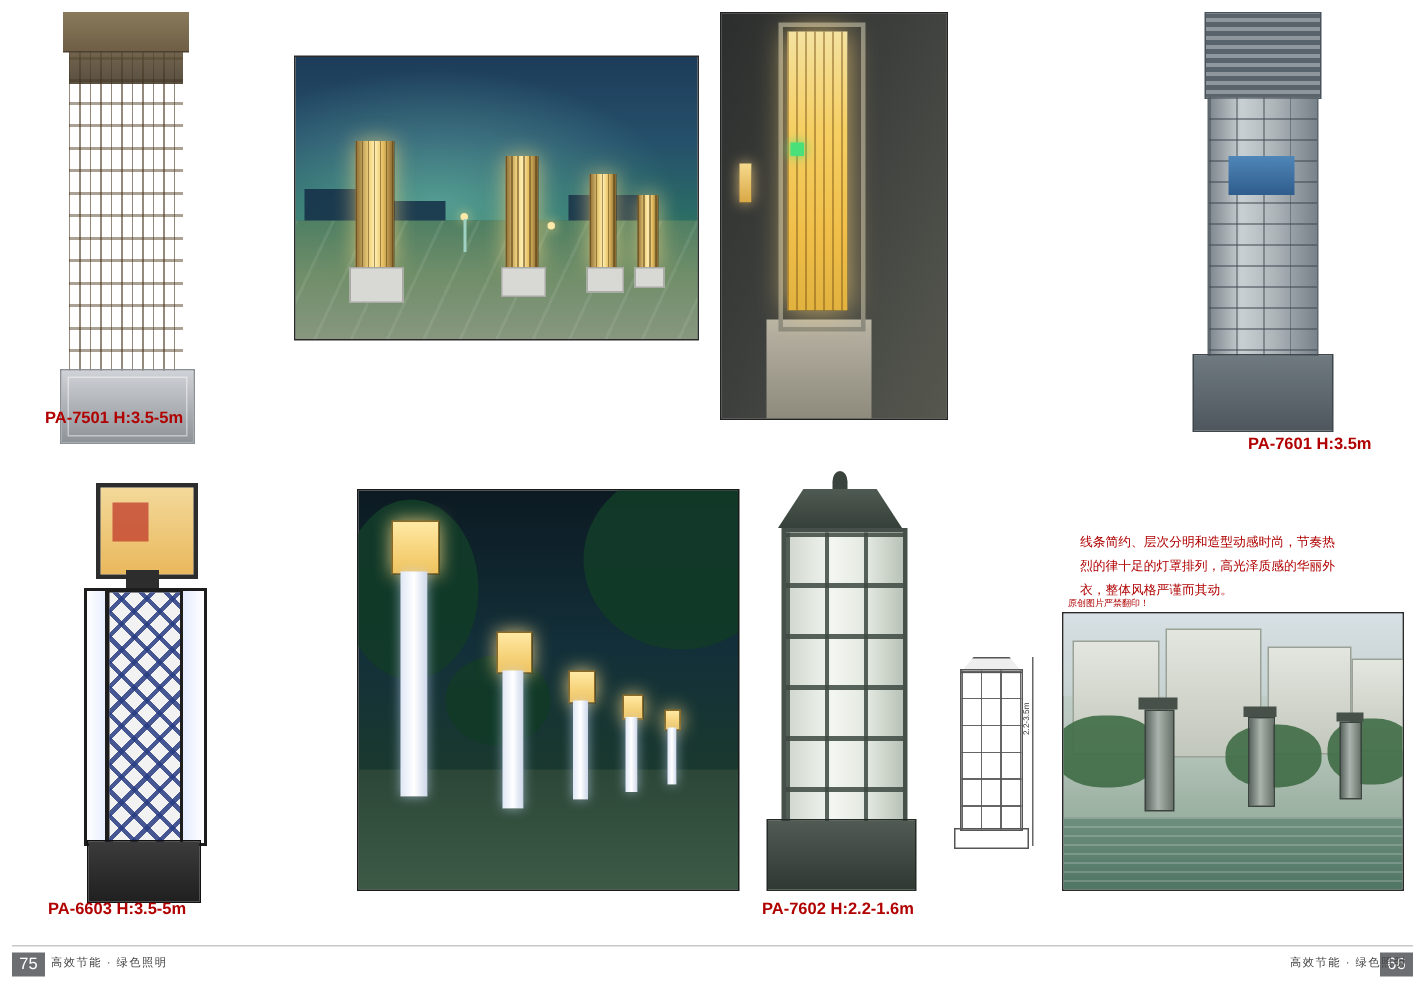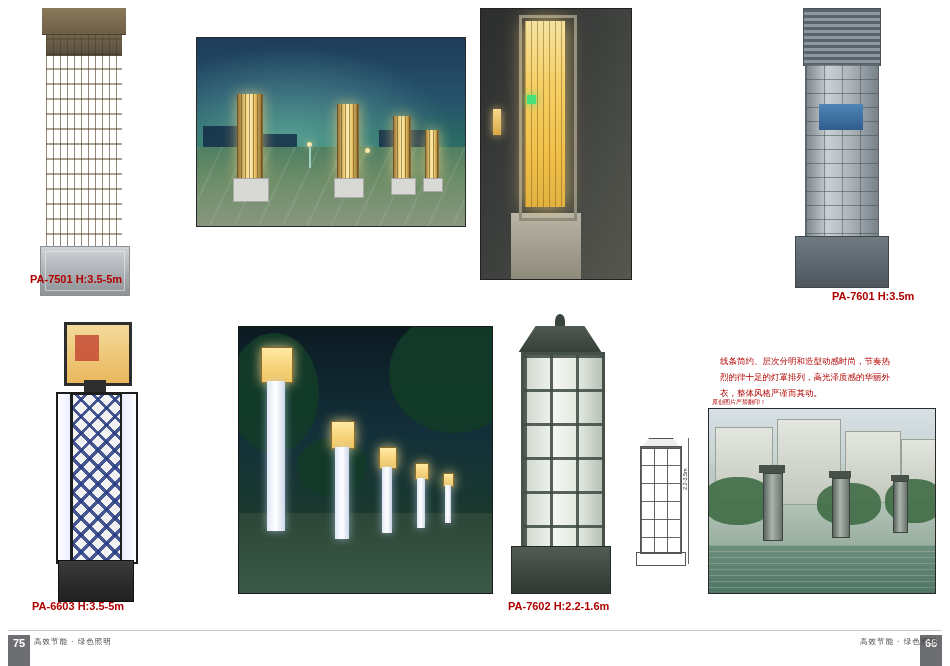--- a/index.html
+++ b/index.html
@@ -54,27 +54,27 @@
     left: 8px;
     right: 8px;
     top: 630px;
     height: 1px;
     background: #c8c8c8;
   }
   .pagenum {
     position: absolute;
     top: 635px;
     width: 22px;
-    height: 32px;
+    height: 16px;
     background: #6d6e71;
     color: #fff;
     font-size: 11px;
     line-height: 16px;
     text-align: center;
-    font-weight: bold;
+    font-weight: normal;
   }
   .footer-text {
     position: absolute;
     top: 637px;
     font-size: 7.5px;
     color: #444;
     letter-spacing: 1px;
   }
 
   

